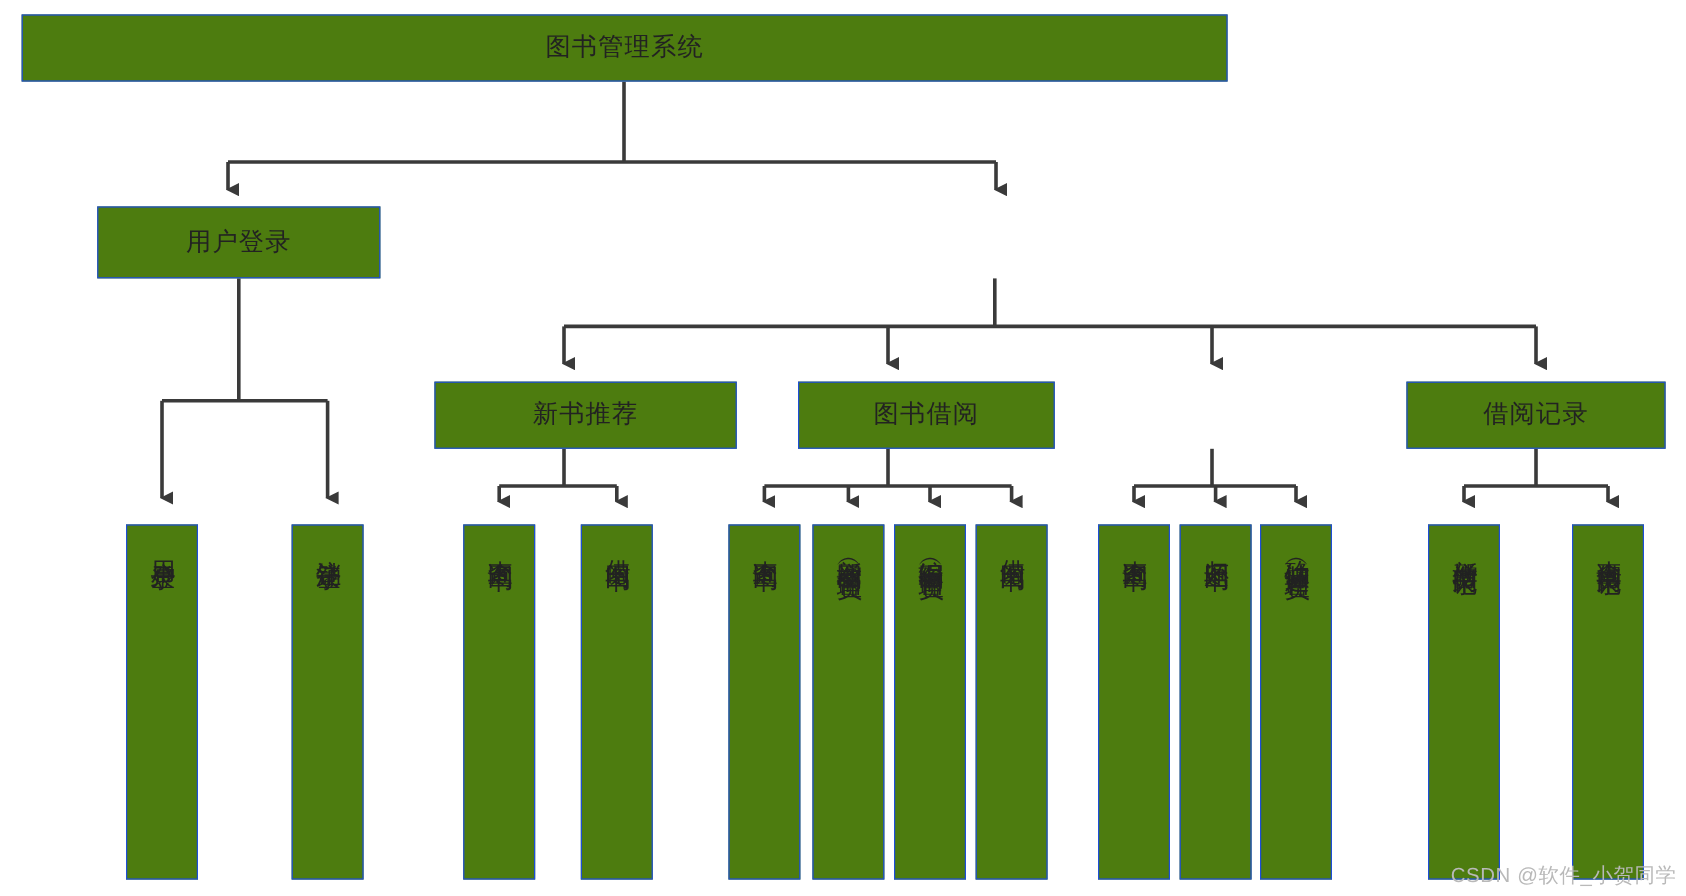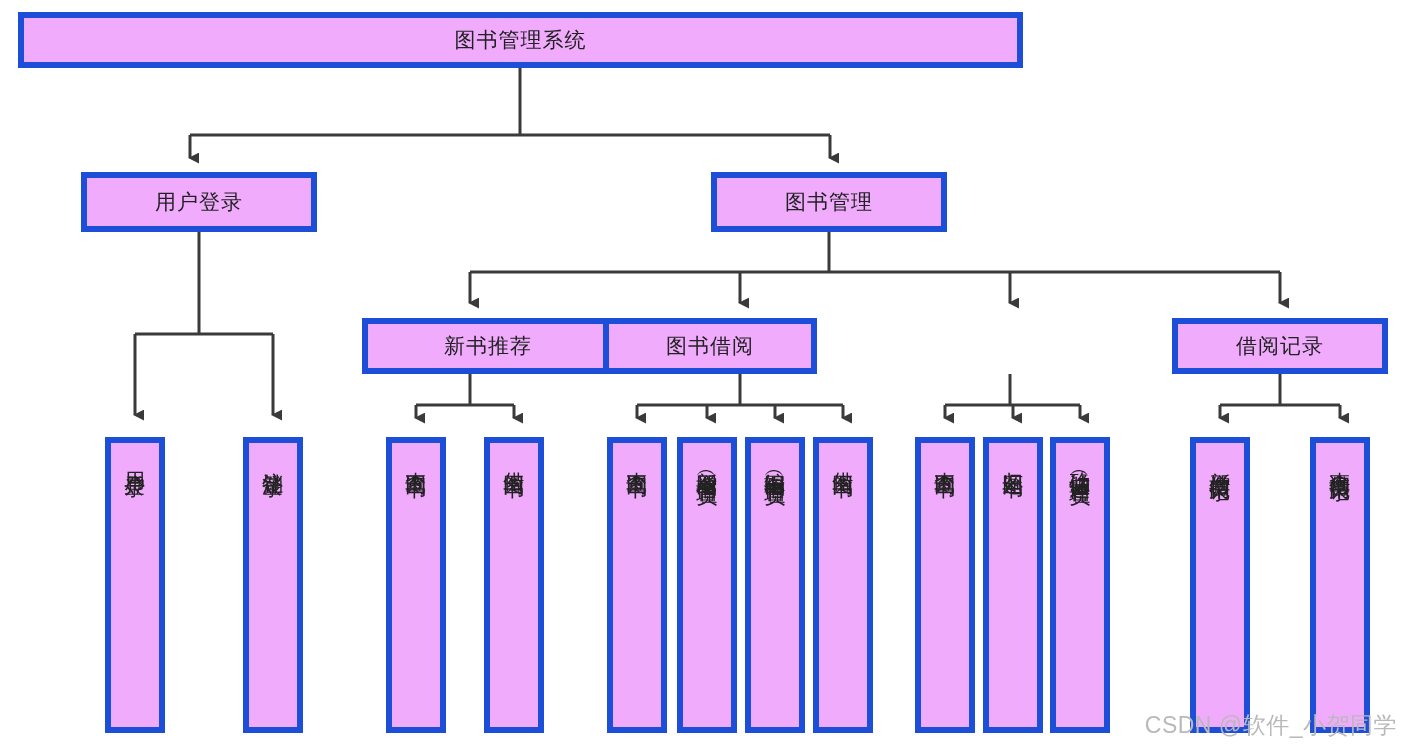--- a/index.html
+++ b/index.html
@@ -22,22 +22,22 @@
     position: absolute;
     left: 0;
     top: 0;
     width: 1405px;
     height: 747px;
     pointer-events: none;
   }
   .node {
     position: absolute;
     box-sizing: border-box;
-    background: #f0abfc;
-    border: 6px solid #1d4ed8;
+    background: #4d7c0f;
+    border: 1px solid #1d4ed8;
     display: flex;
     align-items: center;
     justify-content: center;
     color: #222222;
   }
   .node.horiz {
     font-size: 21px;
     letter-spacing: 1px;
     line-height: 1.2;
   }
@@ -55,21 +55,21 @@
     font-size: 21px;
     line-height: 1.32;
     letter-spacing: 2px;
     white-space: nowrap;
     color: #222222;
   }
   .watermark {
     position: absolute;
     right: 8px;
     bottom: 6px;
-    font-size: 23px;
+    font-size: 17px;
     color: #b9b9b9;
     letter-spacing: 0.5px;
     white-space: nowrap;
   }
 </style>
 </head>
 <body>
 
 <div id="canvas">
 
@@ -120,24 +120,23 @@
       <path d="M 1280 374 L 1280 405"></path>
       <path d="M 1220 405 L 1340 405"></path>
       <path d="M 1220 405 L 1220 418" marker-end="url(#arrow)"></path>
       <path d="M 1340 405 L 1340 418" marker-end="url(#arrow)"></path>
     </g>
   </svg>
 
   <div class="node root horiz" id="node-root" style="left: 18px; top: 12px; width: 1005px; height: 56px;">图书管理系统</div>
 
   <div class="node horiz" style="left: 81px; top: 172px; width: 236px; height: 60px;">用户登录</div>
-  <div class="node horiz" style="left: 711px; top: 172px; width: 236px; height: 60px;">图书管理</div>
 
   <div class="node horiz" style="left: 362px; top: 318px; width: 252px; height: 56px;">新书推荐</div>
-  <div class="node horiz" style="left: 603px; top: 318px; width: 214px; height: 56px;">图书借阅</div>
+  <div class="node horiz" style="left: 665px; top: 318px; width: 214px; height: 56px;">图书借阅</div>
   <div class="node horiz" style="left: 1172px; top: 318px; width: 216px; height: 56px; text-align: right;">借阅记录</div>
 
   <div class="node vert" style="left: 105px; top: 437px; width: 60px; height: 296px;">
     <span class="vlabel">用户登录</span>
   </div>
   <div class="node vert" style="left: 243px; top: 437px; width: 60px; height: 296px;">
     <span class="vlabel">注销登录</span>
   </div>
   <div class="node vert" style="left: 386px; top: 437px; width: 60px; height: 296px;">
     <span class="vlabel">查询图书</span>

